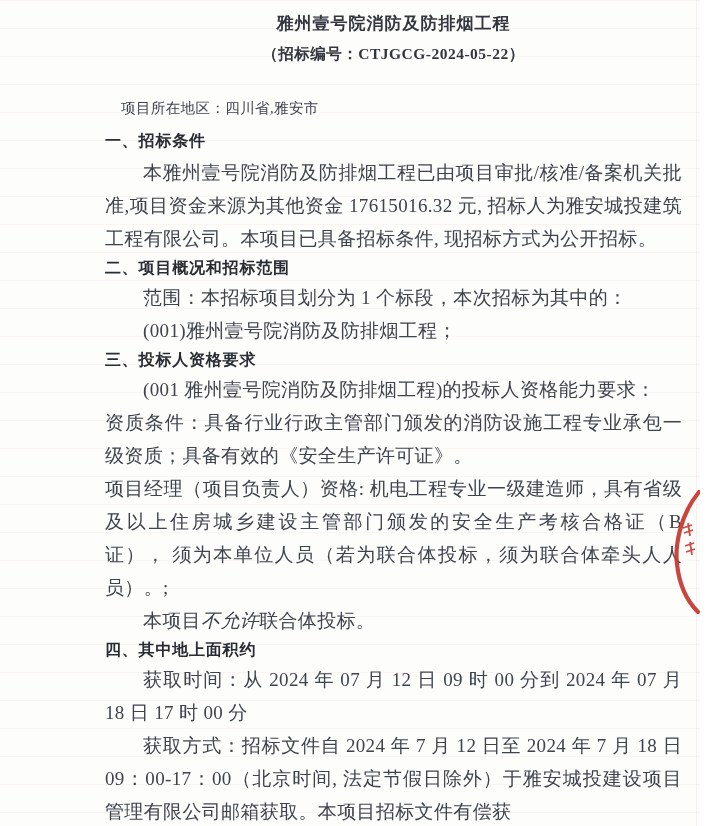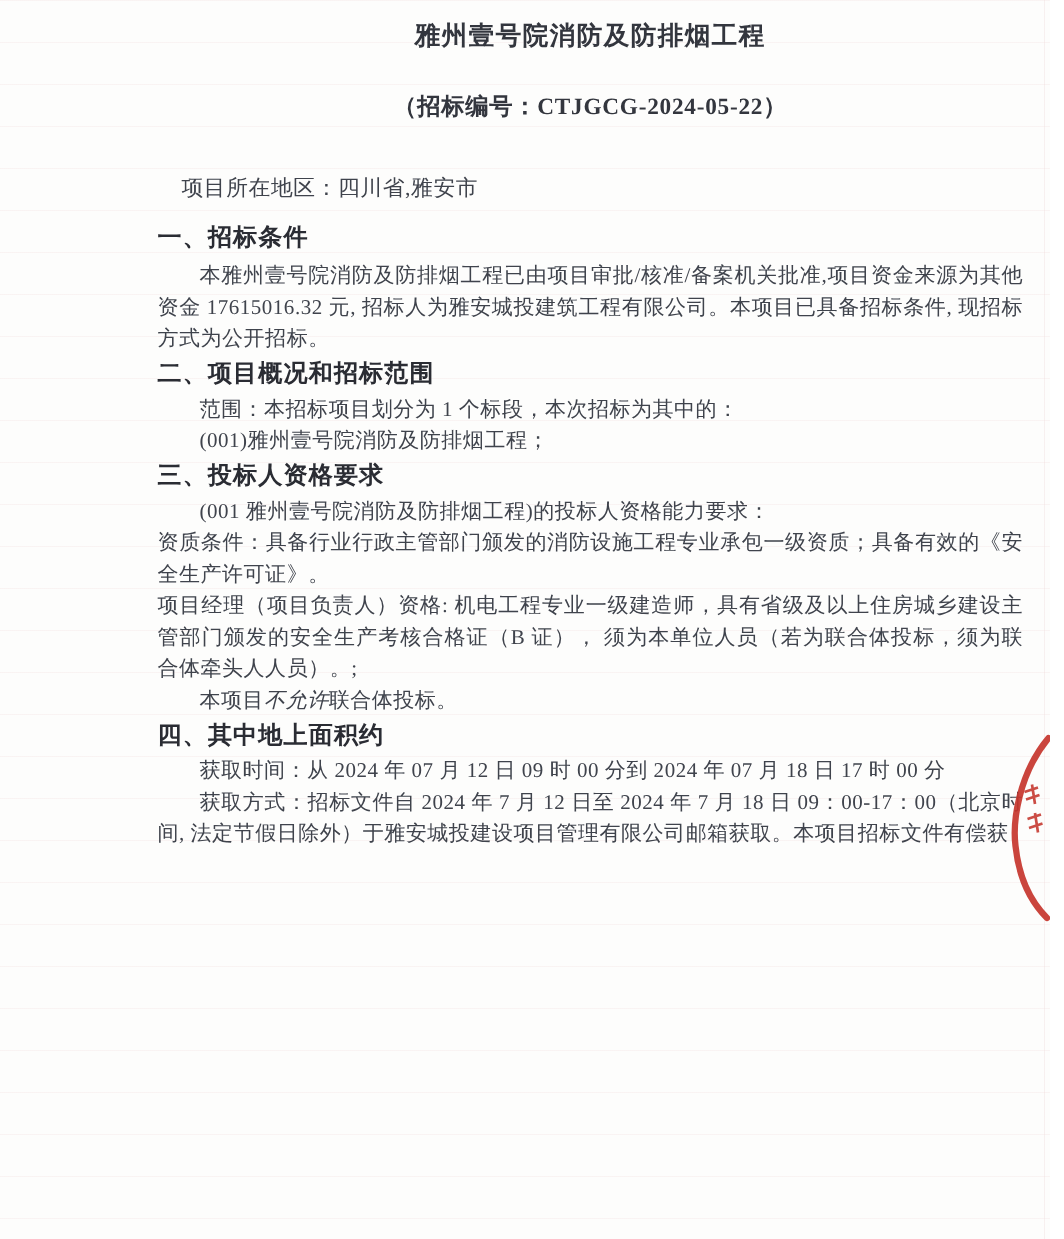--- a/index.html
+++ b/index.html
@@ -39,43 +39,43 @@
     letter-spacing: 1px;
     line-height: 24px;
     color: #33363e;
   }
   .doc-subtitle {
     text-align: center;
     font-size: 15.5px;
     font-weight: 600;
     letter-spacing: 0.5px;
     line-height: 24px;
-    margin-top: 24px;
+    margin-top: 6px;
     color: #33363e;
   }
   .location-line {
     margin: 30px 0 0 16px;
     font-size: 14.5px;
     line-height: 24px;
     letter-spacing: 0.4px;
   }
   h2.sec-heading {
     margin: 0;
     padding: 0;
     font-size: 16px;
     font-weight: 700;
     line-height: 26px;
     letter-spacing: 0.8px;
     color: #2a2c33;
   }
   h2.first-heading { margin-top: 8px; }
   p.body-par {
     margin: 0;
-    font-size: 14px;
-    line-height: 21px;
+    font-size: 19px;
+    line-height: 33px;
     letter-spacing: 0.35px;
     text-align: justify;
     text-justify: inter-ideograph;
   }
   p.first-par { margin-top: 2px; }
   p.indent { text-indent: 2em; }
   em.emph {
     font-style: italic;
     font-weight: 500;
   }

